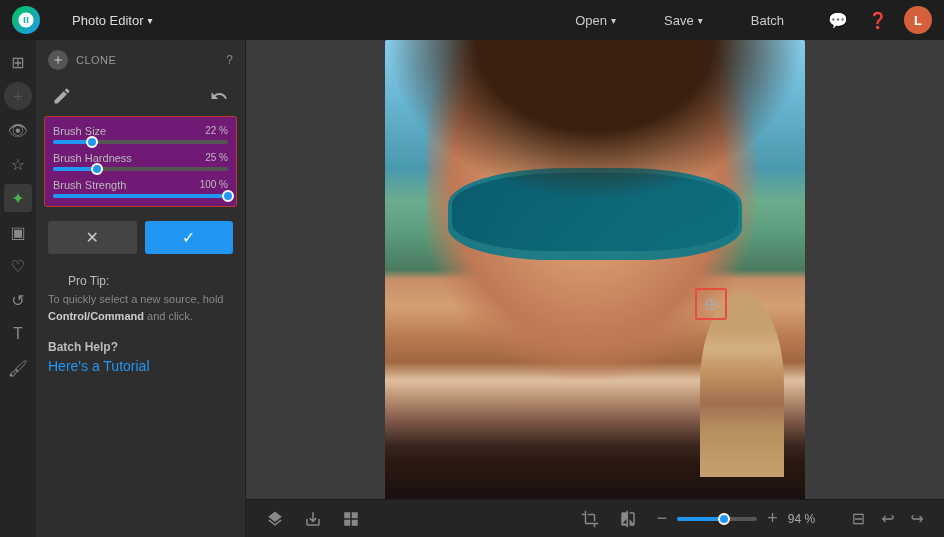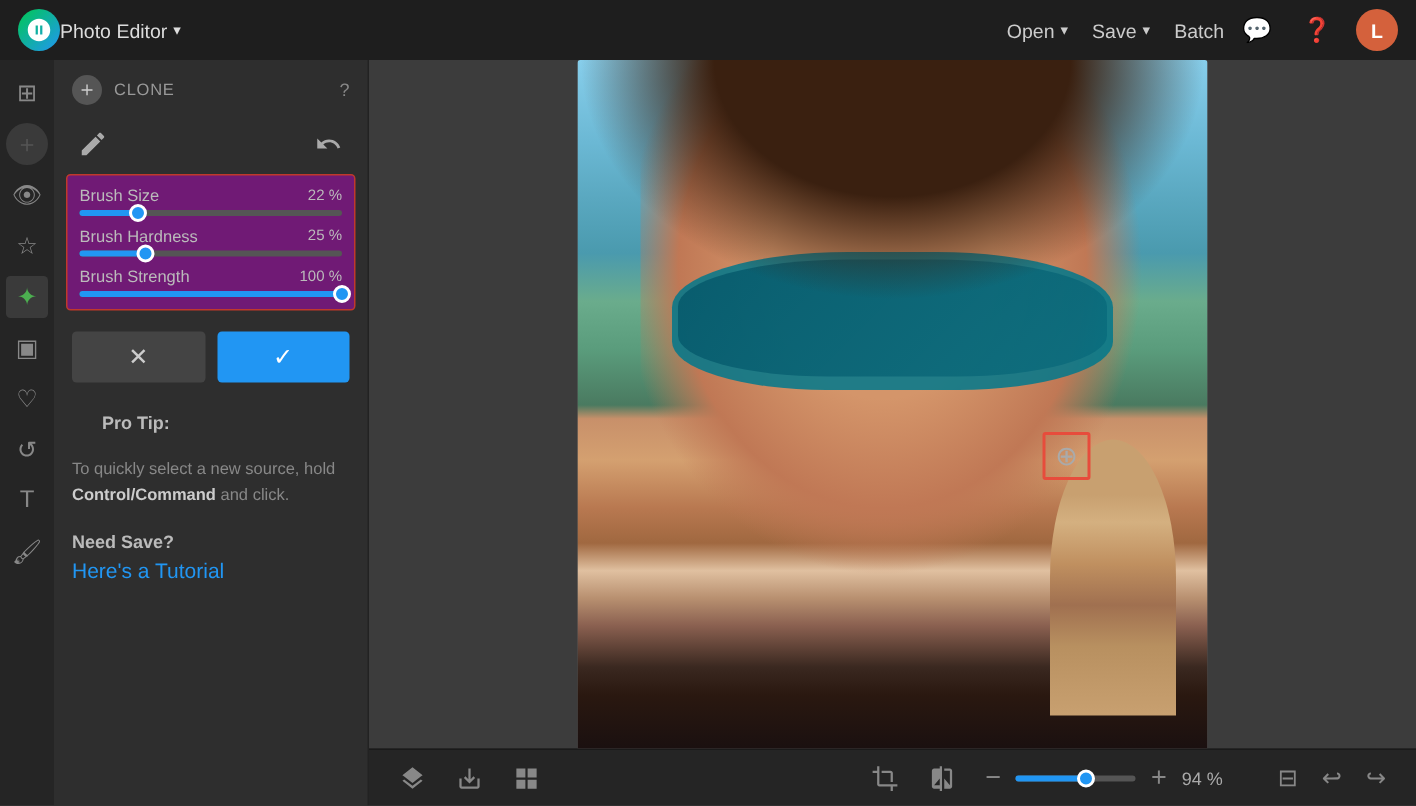--- a/index.html
+++ b/index.html
@@ -1,19 +1,19 @@
 <!DOCTYPE html>
 <html><head>
   <meta charset="utf-8">
   <style>
     * { box-sizing: border-box; margin: 0; padding: 0; }
     body { background: #2b2b2b; color: #ccc; font-family: 'Segoe UI', Arial, sans-serif; font-size: 12px; width: 944px; height: 537px; overflow: hidden; display: flex; flex-direction: column; }
 
     
-    .topbar { display: flex; align-items: center; background: #1e1e1e; height: 40px; padding: 0 12px; gap: 0; flex-shrink: 0; justify-content: flex-end; }
+    .topbar { display: flex; align-items: center; background: #1e1e1e; height: 40px; padding: 0 12px; gap: 32px; flex-shrink: 0; justify-content: flex-end; }
     .topbar-app-name { color: #ddd; font-size: 13px; font-weight: 500; display: flex; align-items: center; gap: 4px; }
     .topbar-spacer { flex: 1; }
     .topbar-btn { color: #ccc; background: none; border: none; cursor: pointer; font-size: 13px; display: flex; align-items: center; gap: 4px; padding: 4px 8px; border-radius: 3px; }
     .topbar-right { display: flex; align-items: center; gap: 12px; }
     .avatar { width: 28px; height: 28px; border-radius: 50%; background: #d4613c; display: flex; align-items: center; justify-content: center; color: #fff; font-size: 13px; font-weight: bold; cursor: pointer; }
     .icon-btn { width: 28px; height: 28px; display: flex; align-items: center; justify-content: center; cursor: pointer; color: #aaa; font-size: 16px; border-radius: 3px; background: none; border: none; }
 
     
     .main { display: flex; flex: 1; overflow: hidden; }
 
@@ -46,21 +46,21 @@
     .slider-track { position: relative; height: 4px; background: #555; border-radius: 2px; margin-bottom: 0; }
     .slider-fill { height: 4px; background: #2196f3; border-radius: 2px; }
     .slider-thumb { width: 12px; height: 12px; border-radius: 50%; background: #2196f3; position: absolute; top: -4px; transform: translateX(-50%); cursor: pointer; border: 2px solid #fff; }
 
     .action-btns { display: flex; gap: 8px; padding: 4px 12px 12px; }
     .cancel-btn { flex: 1; background: #444; border: none; color: #ccc; padding: 7px 0; border-radius: 3px; cursor: pointer; font-size: 16px; }
     .confirm-btn { flex: 1; background: #2196f3; border: none; color: #fff; padding: 7px 0; border-radius: 3px; cursor: pointer; font-size: 16px; }
 
     
     .pro-tip { padding: 8px 12px; }
-    .pro-tip-title { color: #bbb; font-size: 12px; font-weight: bold; margin-bottom: 16px; padding-left: 20px; }
+    .pro-tip-title { color: #bbb; font-size: 12px; font-weight: normal; margin-bottom: 3px; padding-left: 20px; }
     .pro-tip-text { color: #888; font-size: 11px; line-height: 1.5; }
     .pro-tip-text strong { color: #ccc; }
     .need-help { padding: 8px 12px; }
     .need-help-title { color: #bbb; font-size: 12px; font-weight: bold; margin-bottom: 4px; }
     .need-help-link { color: #2196f3; font-size: 14px; cursor: pointer; }
 
     
     .canvas-area { flex: 1; display: flex; flex-direction: column; background: #3c3c3c; position: relative; }
     .canvas-wrapper { flex: 1; display: flex; align-items: center; justify-content: center; overflow: hidden; position: relative; }
     .photo { width: 420px; height: 460px; background: #555; border-radius: 2px; position: relative; overflow: hidden; }
@@ -199,21 +199,21 @@
     </div>
 
     <div class="pro-tip">
       <div class="pro-tip-title">Pro Tip:</div>
       <div class="pro-tip-text">
         <span>To quickly select a new source, hold </span><strong>Control/Command</strong><span> and click.</span>
       </div>
     </div>
 
     <div class="need-help">
-      <div class="need-help-title">Need Save?</div>
+      <div class="need-help-title">Batch Help?</div>
       <div class="need-help-link">Here's a Tutorial</div>
     </div>
   </div>
 
   <div class="canvas-area">
     <div class="canvas-wrapper">
 
       <div class="photo">
 
         <div style="position:absolute;top:0;left:0;width:100%;height:100%;background:linear-gradient(180deg,#87ceeb 0%,#6bb8d4 12%,#5aa8c0 20%,#4a9aae 28%,#6aac8c 35%,#5a9c7c 42%,#4a7a60 50%,#c8906a 52%,#d4a070 58%,#b87850 65%,#a06840 70%,#e0c0a0 74%,#b89070 78%,#8a6050 82%,#3a2820 88%,#2a1810 92%,#1a1010 100%);"></div>

